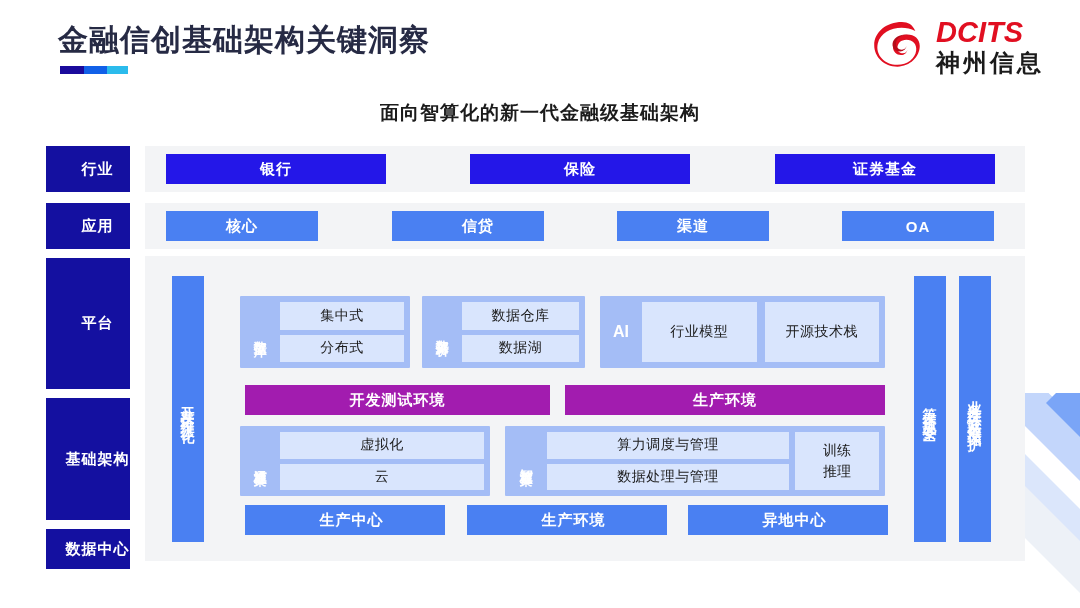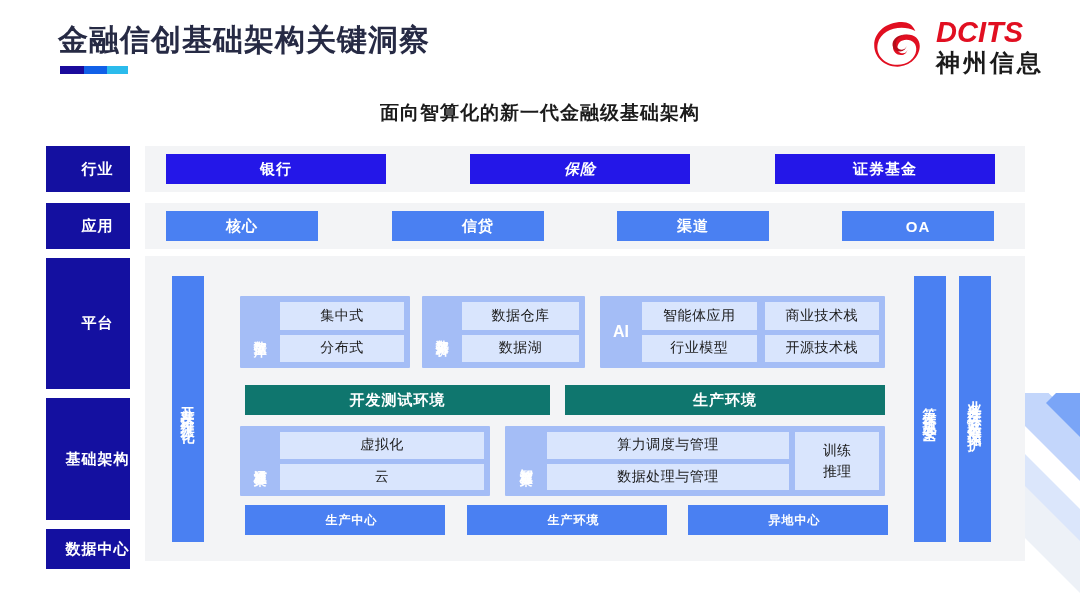--- a/index.html
+++ b/index.html
@@ -136,29 +136,29 @@
   }
   .cell-tall {
     flex: none; width: 84px;
     background: #d9e5fd;
     display: flex; flex-direction: column;
     align-items: center; justify-content: center;
     color: #1b1b1b; font-size: 14px; line-height: 1.5;
   }
   .wide-chip {
     position: absolute;
-    background: #0f766e;
+    background: #a21caf;
     display: flex; align-items: center; justify-content: center;
     color: #ffffff; font-weight: bold; font-size: 15px; letter-spacing: 1px;
   }
   .dc-chip {
     position: absolute;
     background: #4a80f2;
     display: flex; align-items: center; justify-content: center;
-    color: #ffffff; font-weight: bold; font-size: 12px; letter-spacing: 1px; padding-left: 13px;
+    color: #ffffff; font-weight: bold; font-size: 15px; letter-spacing: 1px; padding-left: 13px;
   }
 </style>
 </head>
 <body>
 
 <div id="slide">
 
   <div class="corner-deco">
     <div class="stripe s1"></div>
     <div class="stripe s2"></div>
@@ -202,21 +202,21 @@
     <span>数据中心</span>
   </div>
   <div class="navy-tab" style="left:46px; top:398px; width:84px; height:122px;">
     <span>基础架构</span>
   </div>
 
   <div class="band" style="left:145px; top:146px; width:880px; height:46px;"></div>
   <div class="chip dark" style="left:166px; top:154px; width:220px; height:30px;">
     <span>银行</span>
   </div>
-  <div class="chip dark" style="left:470px; top:154px; width:220px; height:30px;font-style:italic;">
+  <div class="chip dark" style="left:470px; top:154px; width:220px; height:30px;">
     <span>保险</span>
   </div>
   <div class="chip dark" style="left:775px; top:154px; width:220px; height:30px;">
     <span>证券基金</span>
   </div>
 
   <div class="band" style="left:145px; top:203px; width:880px; height:46px;"></div>
   <div class="chip mid" style="left:166px; top:211px; width:152px; height:30px;">
     <span>核心</span>
   </div>
@@ -255,24 +255,20 @@
     <div class="group-label">数据分析</div>
     <div class="cells">
       <div class="cell">数据仓库</div>
       <div class="cell">数据湖</div>
     </div>
   </div>
 
   <div class="group" style="left:600px; top:296px; width:285px; height:72px;">
     <div class="ai-label">AI</div>
     <div class="cells">
-      <div class="cells-row">
-        <div class="cell">智能体应用</div>
-        <div class="cell">商业技术栈</div>
-      </div>
       <div class="cells-row">
         <div class="cell">行业模型</div>
         <div class="cell">开源技术栈</div>
       </div>
     </div>
   </div>
 
   <div class="wide-chip" style="left:245px; top:385px; width:305px; height:30px;">
     <span>开发测试环境</span>
   </div>

